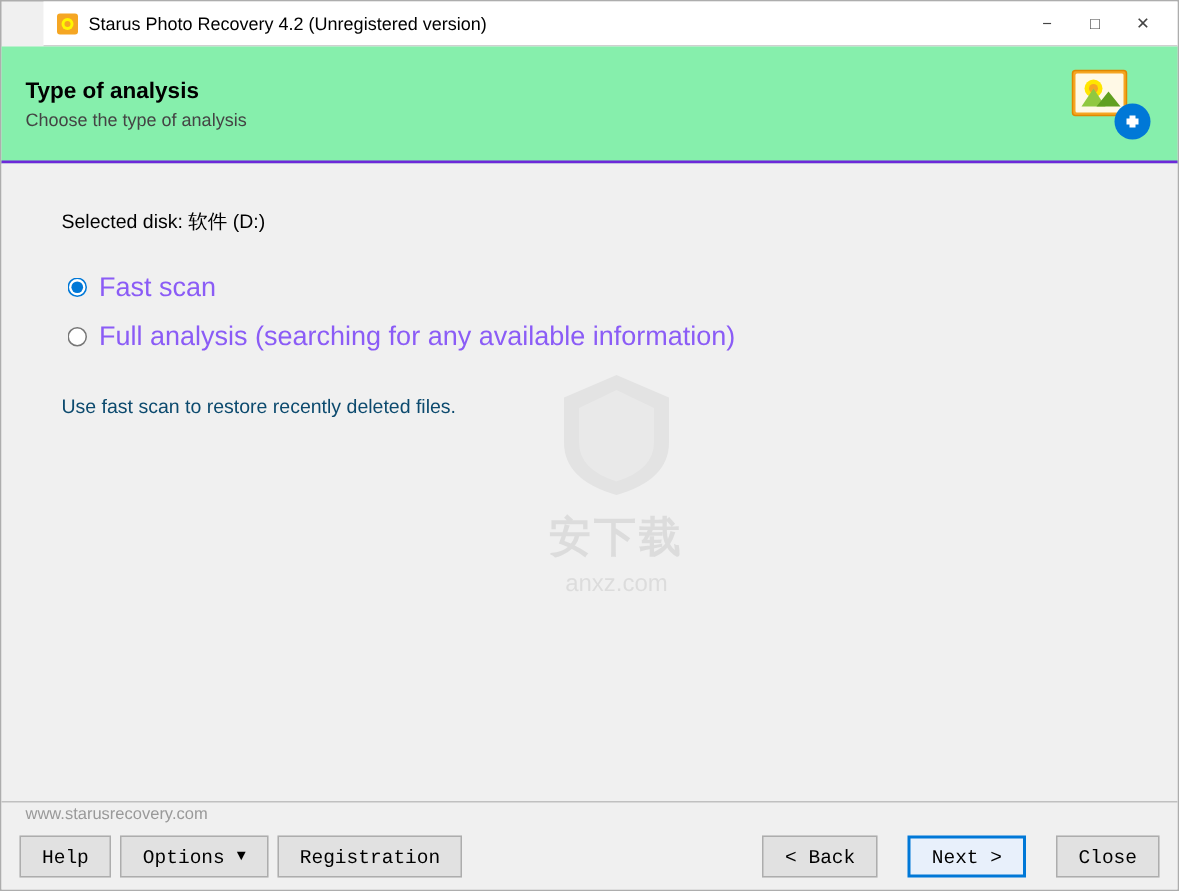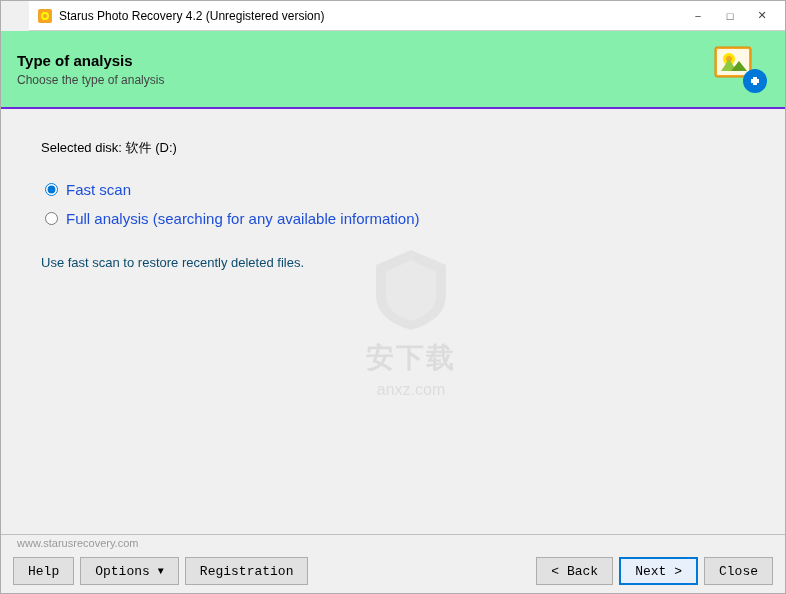--- a/index.html
+++ b/index.html
@@ -132,22 +132,22 @@
       cursor: pointer;
     }
 
     .radio-row input[type="radio"] {
       margin: 0;
       cursor: pointer;
       accent-color: #0078d7;
     }
 
     .radio-label {
-      font-size: 15px;
-      color: #1d4ed8;
+      font-size: 18px;
+      color: #8b5cf6;
       cursor: pointer;
     }
 
     .hint-text {
       font-size: 13px;
       color: #0c4a6e;
       margin-top: 2px;
     }
 
     
@@ -203,21 +203,21 @@
     }
 
     .footer-left {
       display: flex;
       gap: 6px;
     }
 
     .footer-right {
       margin-left: auto;
       display: flex;
-      gap: 6px;
+      gap: 20px;
     }
 
     .btn {
       height: 28px;
       padding: 0 14px;
       border: 1px solid #adadad;
       background: #e1e1e1;
       cursor: pointer;
       font-size: 13px;
       font-family: Liberation Mono, monospace;

